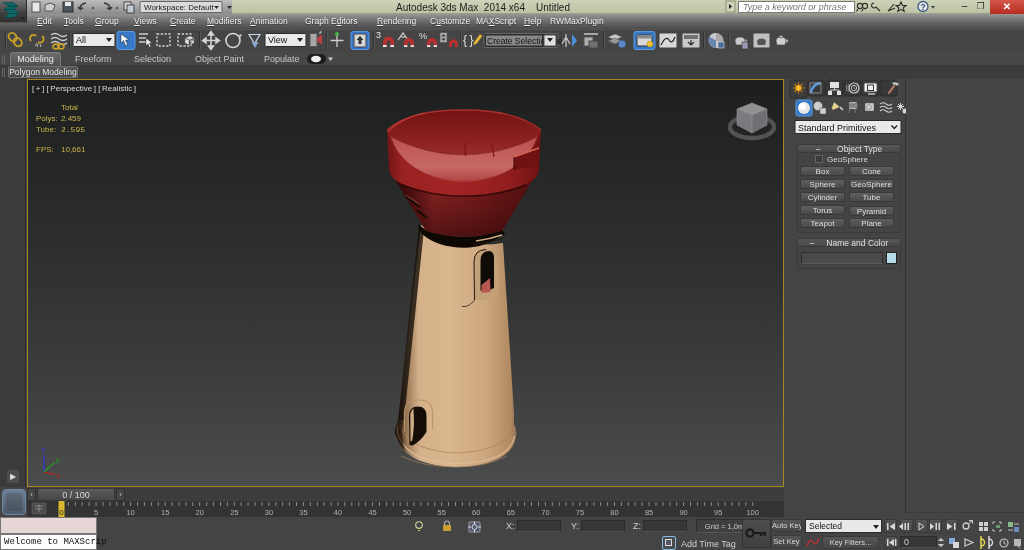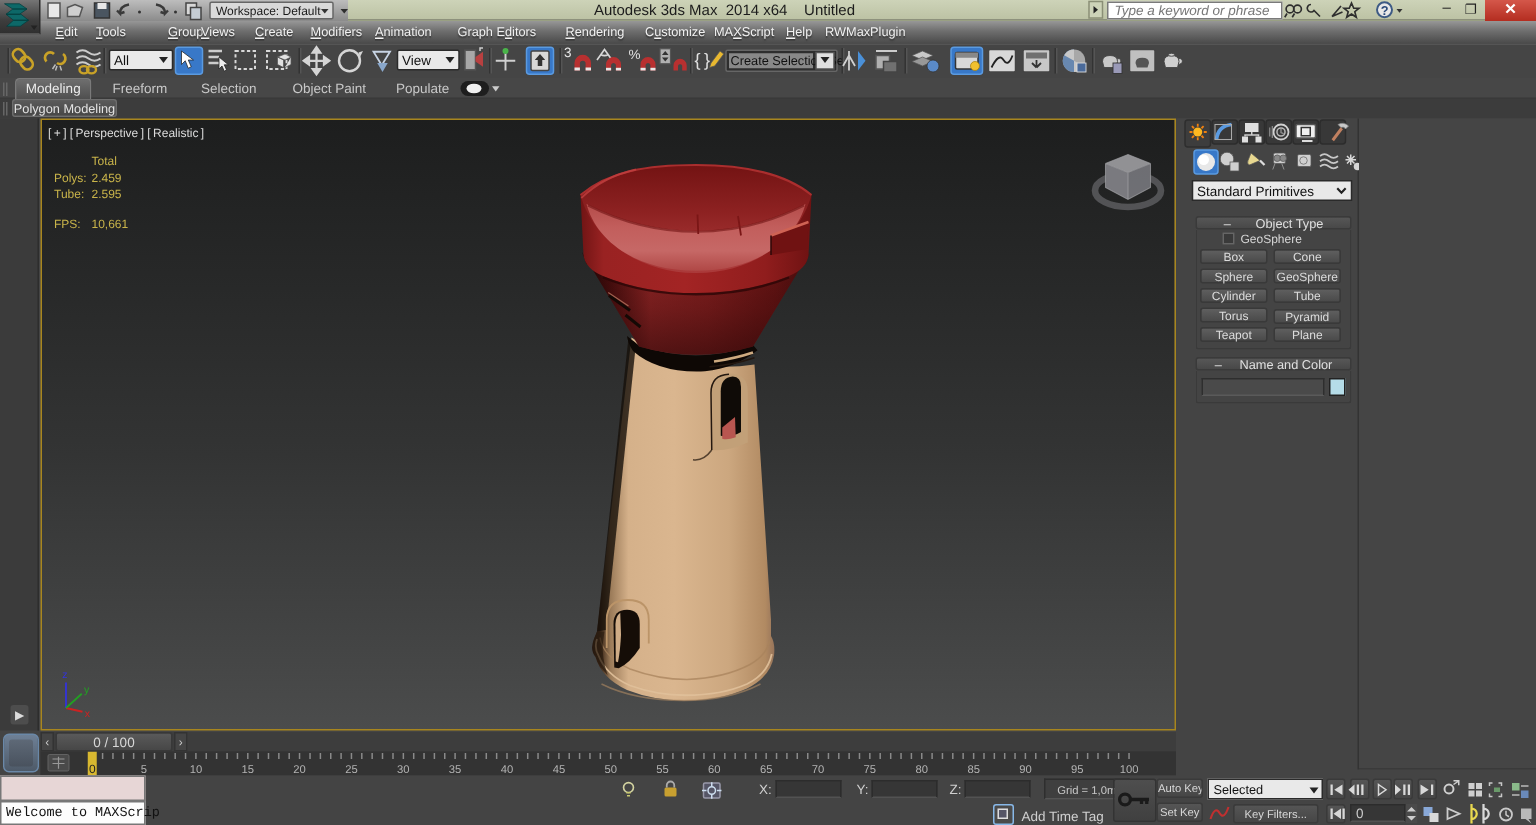--- a/index.html
+++ b/index.html
@@ -91,21 +91,21 @@
   </svg>
   <div class="abs" id="searchbox">Type a keyword or phrase</div>
   <div class="abs" id="btn-min">–</div>
   <div class="abs" id="btn-max">❐</div>
   <div class="abs" id="btn-close">✕</div>
 
   <div class="abs" id="menubar"></div>
 
   <div class="menu" style="left:37px;top:16px;"><u>E</u>dit</div>
   <div class="menu" style="left:64px;top:16px;"><u>T</u>ools</div>
-  <div class="menu" style="left:112px;top:16px;"><u>G</u>roup</div>
+  <div class="menu" style="left:95px;top:16px;"><u>G</u>roup</div>
   <div class="menu" style="left:134px;top:16px;"><u>V</u>iews</div>
   <div class="menu" style="left:170px;top:16px;"><u>C</u>reate</div>
   <div class="menu" style="left:207px;top:16px;"><u>M</u>odifiers</div>
   <div class="menu" style="left:250px;top:16px;"><u>A</u>nimation</div>
   <div class="menu" style="left:305px;top:16px;">Graph E<u>d</u>itors</div>
   <div class="menu" style="left:377px;top:16px;"><u>R</u>endering</div>
   <div class="menu" style="left:430px;top:16px;">C<u>u</u>stomize</div>
   <div class="menu" style="left:476px;top:16px;">MA<u>X</u>Script</div>
   <div class="menu" style="left:524px;top:16px;"><u>H</u>elp</div>
   <div class="menu" style="left:550px;top:16px;">RWMaxPlugin</div>
@@ -285,21 +285,21 @@
 
   <div class="abs" id="leftstrip"></div>
   <div class="abs" id="lsbtn">▶</div>
 
   <div class="abs" id="viewport">
     <div class="abs" id="vplabel">[ + ] [ Perspective ] [ Realistic ]</div>
     <div class="abs stat" style="left:33px;top:23px;">Total</div>
     <div class="abs stat" style="left:8px;top:34px;">Polys:</div>
       <div class="abs stat" style="left:33px;top:34px;">2.459</div>
     <div class="abs stat" style="left:8px;top:45px;">Tube:</div>
-      <div class="abs stat" style="left:33px;top:45px;">2.595</div>
+      <div class="abs stat" style="left:33px;top:45px;font-family:Liberation Mono, monospace;">2.595</div>
     <div class="abs stat" style="left:8px;top:65px;">FPS:</div>
       <div class="abs stat" style="left:33px;top:65px;">10,661</div>
     <svg class="abs" style="left:0;top:0;" width="755" height="406" viewBox="0 0 755 406">
       <defs>
         <linearGradient id="towerg" x1="0" y1="0" x2="1" y2="0">
           <stop offset="0" stop-color="#241710"></stop>
             <stop offset="0.045" stop-color="#3a2516"></stop>
           <stop offset="0.1" stop-color="#9a7a58"></stop>
             <stop offset="0.2" stop-color="#d5b18a"></stop>
           <stop offset="0.45" stop-color="#dab68f"></stop>

